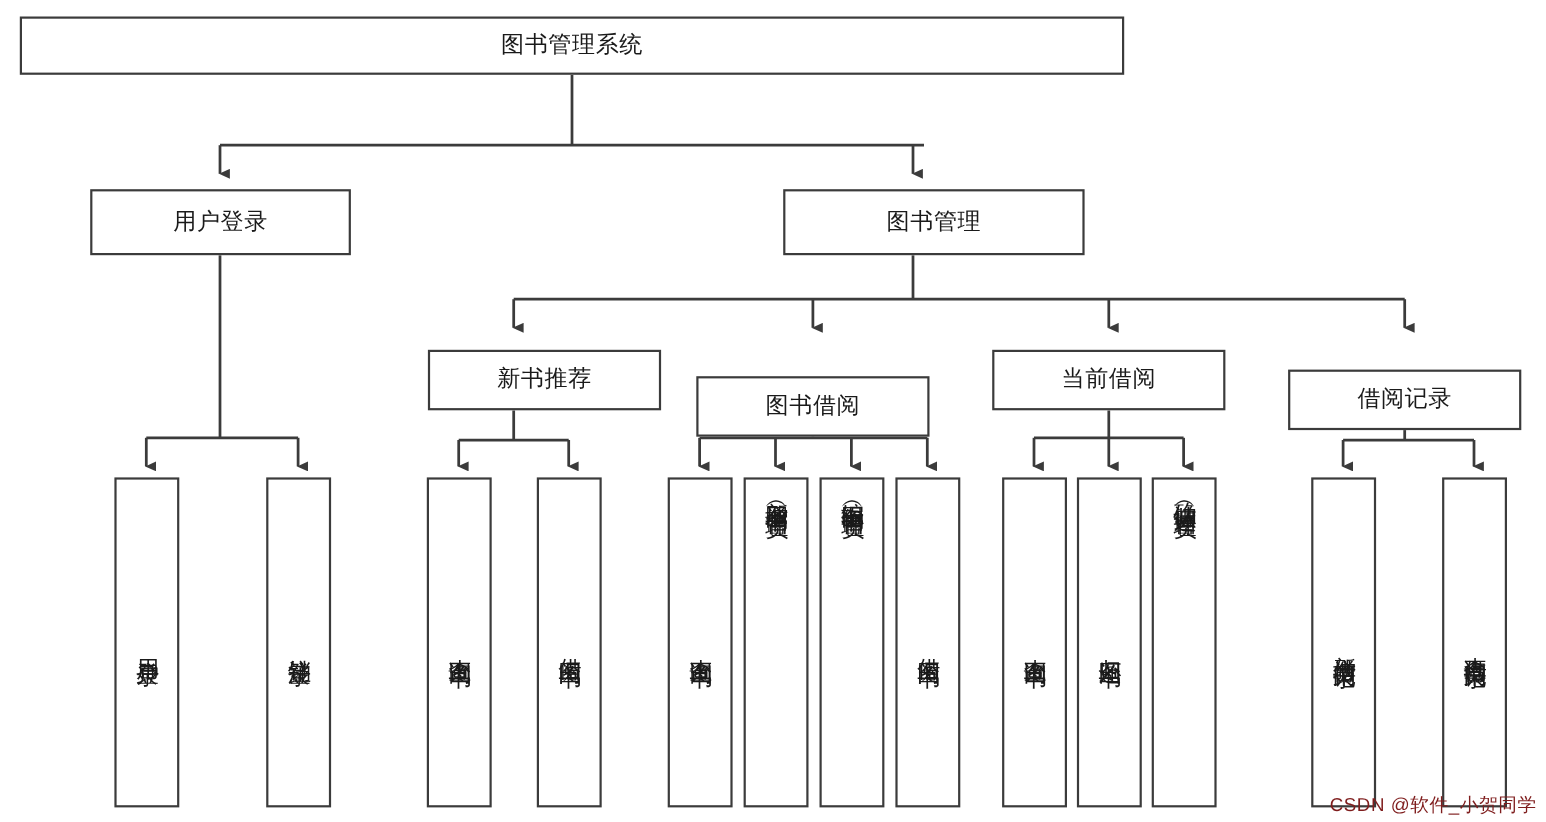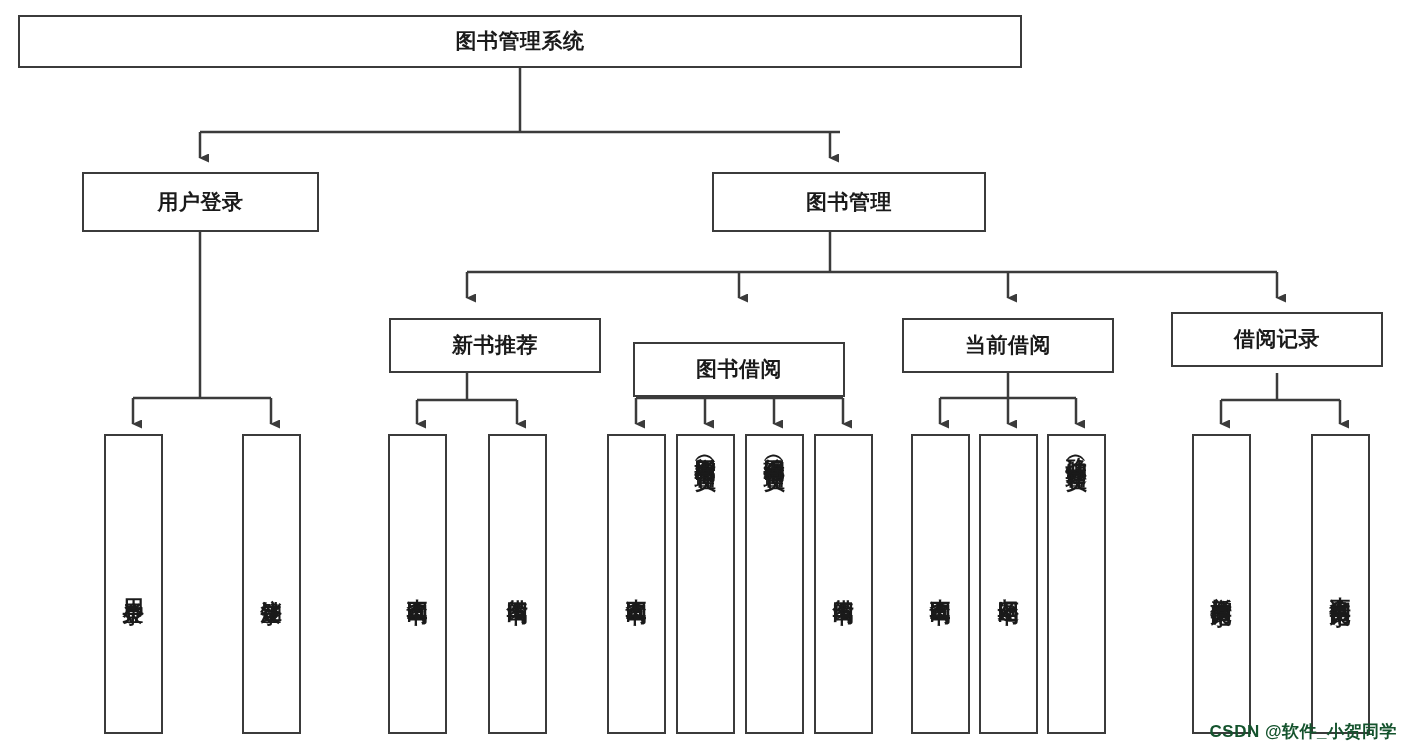--- a/index.html
+++ b/index.html
@@ -10,21 +10,20 @@
   }
   body {
     font-family: "Liberation Sans", "DejaVu Sans", sans-serif;
   }
   #canvas {
     position: relative;
     width: 1405px;
     height: 747px;
     background: #ffffff;
     overflow: hidden;
-    font-weight: bold;
   }
   .node {
     position: absolute;
     box-sizing: border-box;
     background: #ffffff;
     border: 2px solid #3b3b3b;
     display: flex;
     align-items: center;
     justify-content: center;
     color: #1a1a1a;
@@ -72,21 +71,21 @@
   .link {
     stroke: #3b3b3b;
     stroke-width: 2.5;
     fill: none;
   }
   .watermark {
     position: absolute;
     right: 8px;
     bottom: 4px;
     font-size: 17px;
-    color: #14532d;
+    color: #7f1d1d;
     letter-spacing: 0.5px;
     white-space: nowrap;
     user-select: none;
   }
 </style>
 </head>
 <body>
 
 <div id="canvas">
 
@@ -155,21 +154,21 @@
   </div>
 
   <div class="node horiz" style="left:633px; top:318px; width:212px; height:55px;margin-top:24px;">
     <span class="label">图书借阅</span>
   </div>
 
   <div class="node horiz" style="left:902px; top:318px; width:212px; height:55px;">
     <span class="label">当前借阅</span>
   </div>
 
-  <div class="node horiz" style="left:1171px; top:312px; width:212px; height:55px;">
+  <div class="node horiz" style="left:1171px; top:336px; width:212px; height:55px;">
     <span class="label">借阅记录</span>
   </div>
 
   <div class="node vert mid" style="left:104px; top:434px; width:59px; height:300px;">
     <span class="label">用户登录</span>
   </div>
 
   <div class="node vert mid" style="left:242px; top:434px; width:59px; height:300px;">
     <span class="label">注销登录</span>
   </div>

